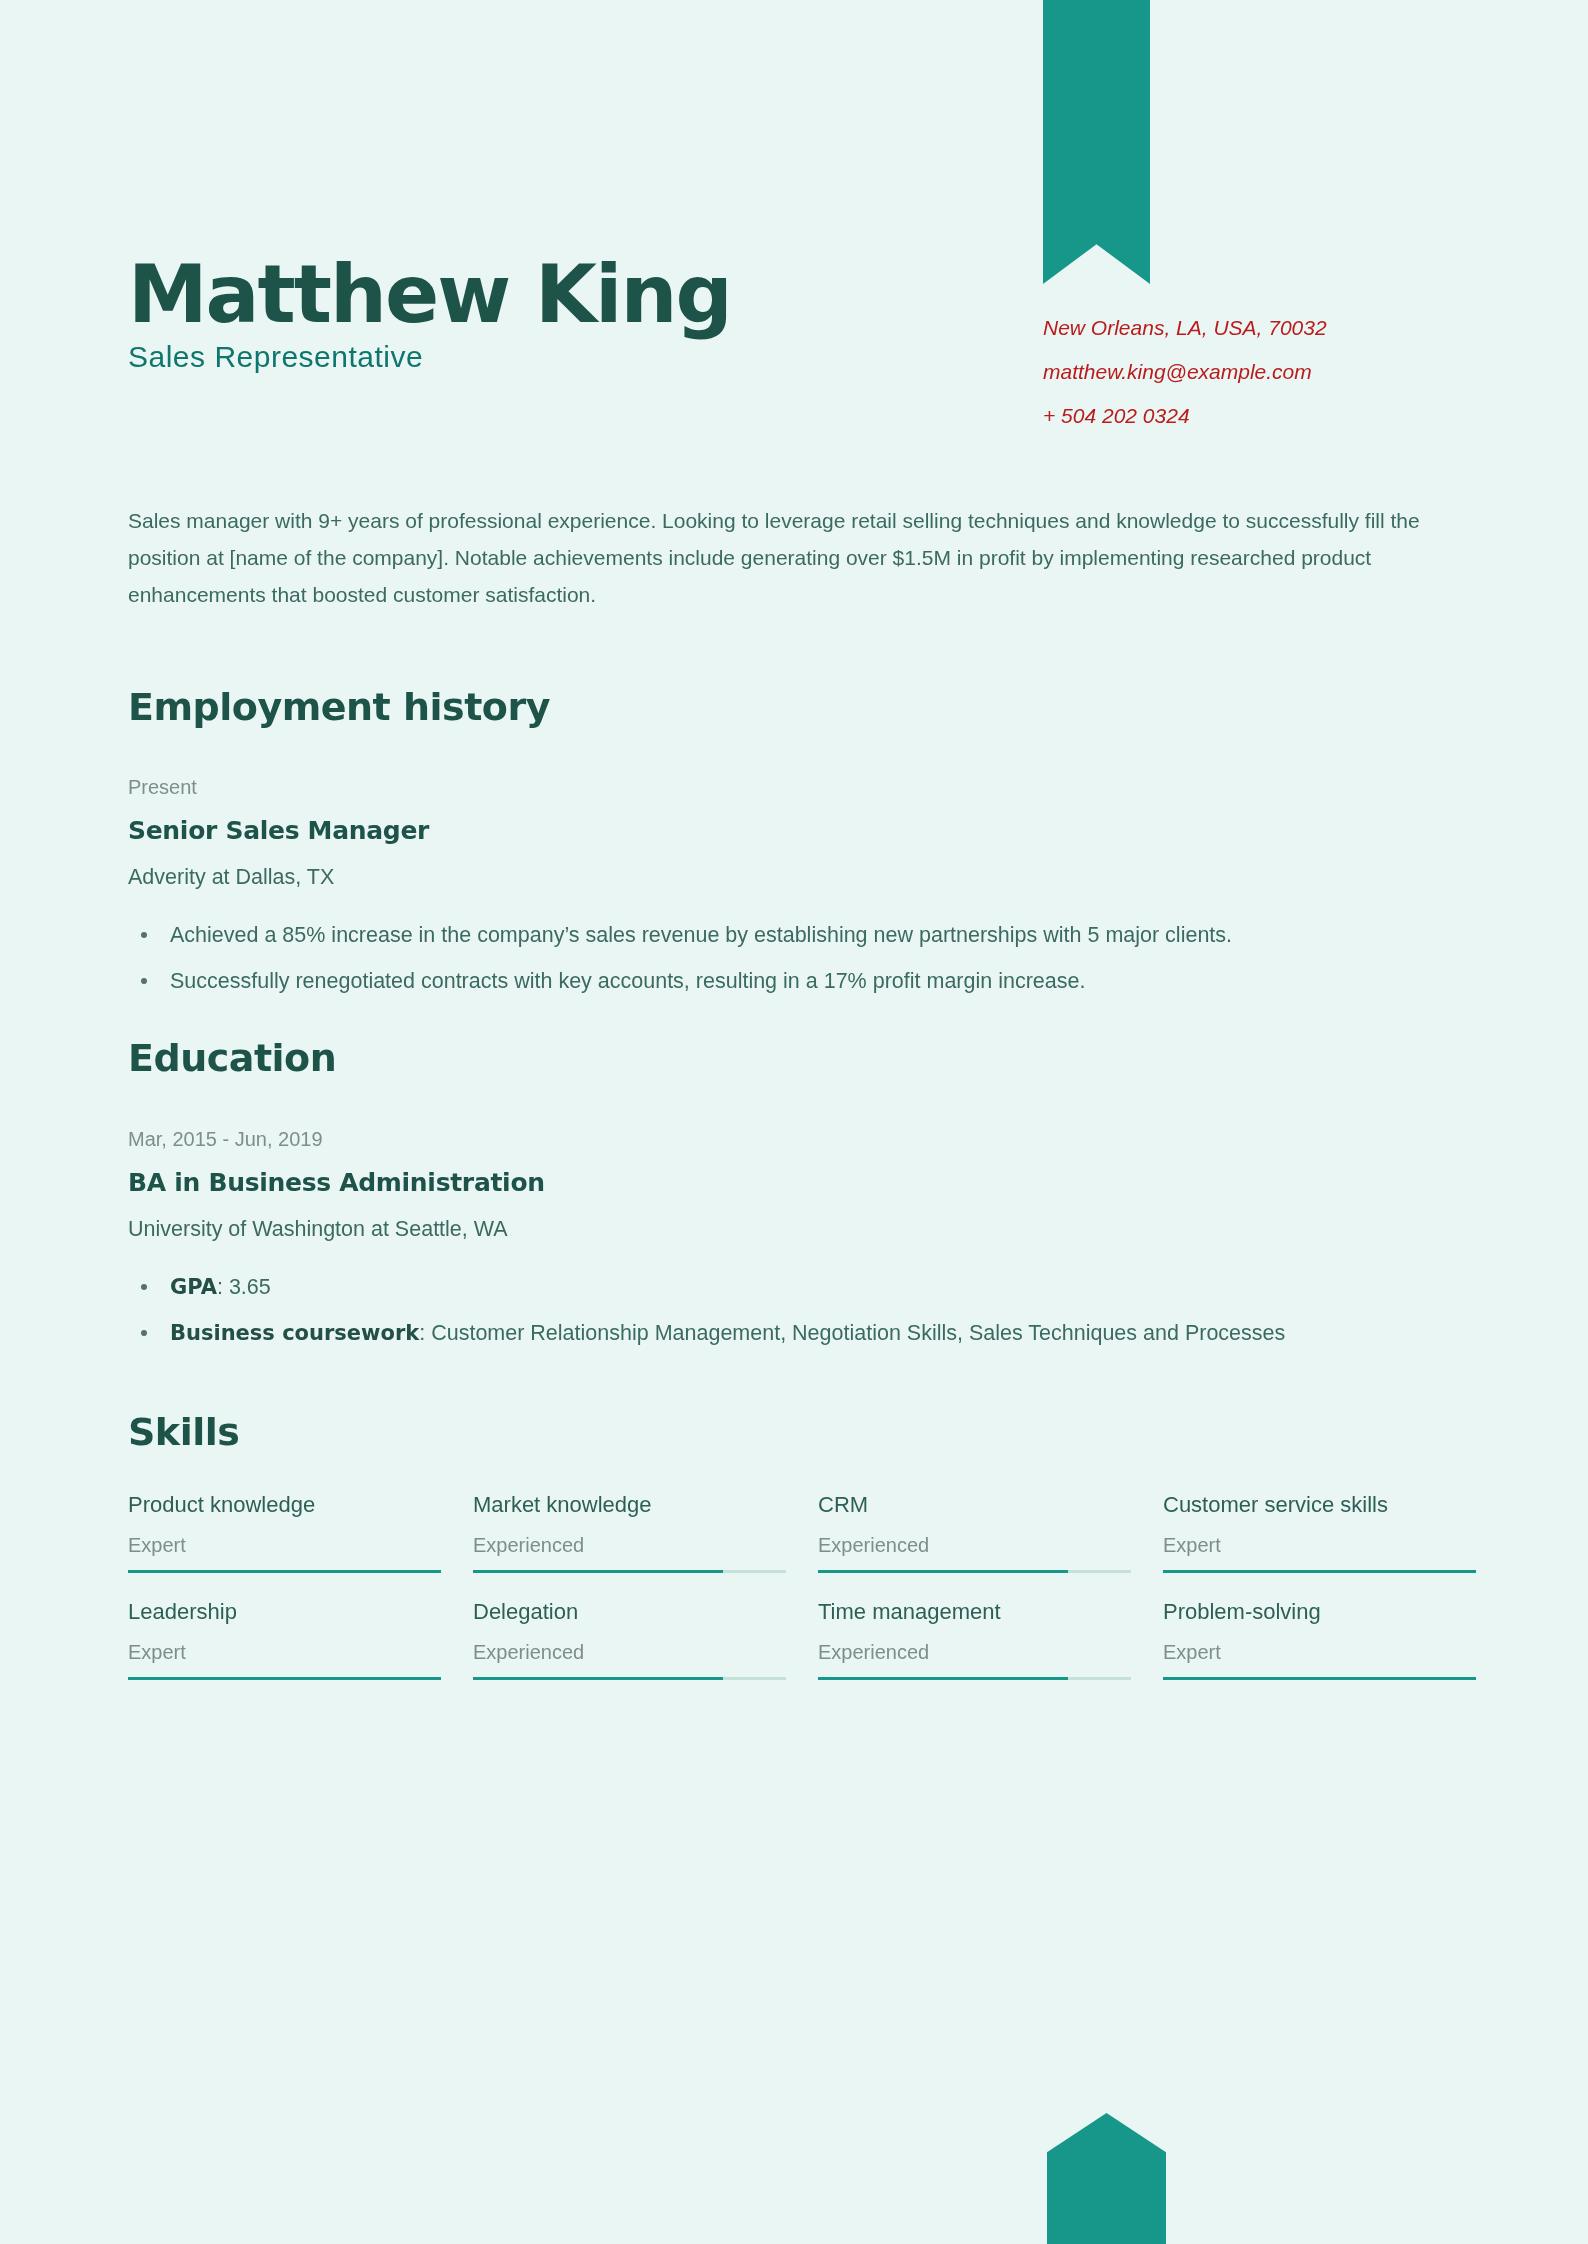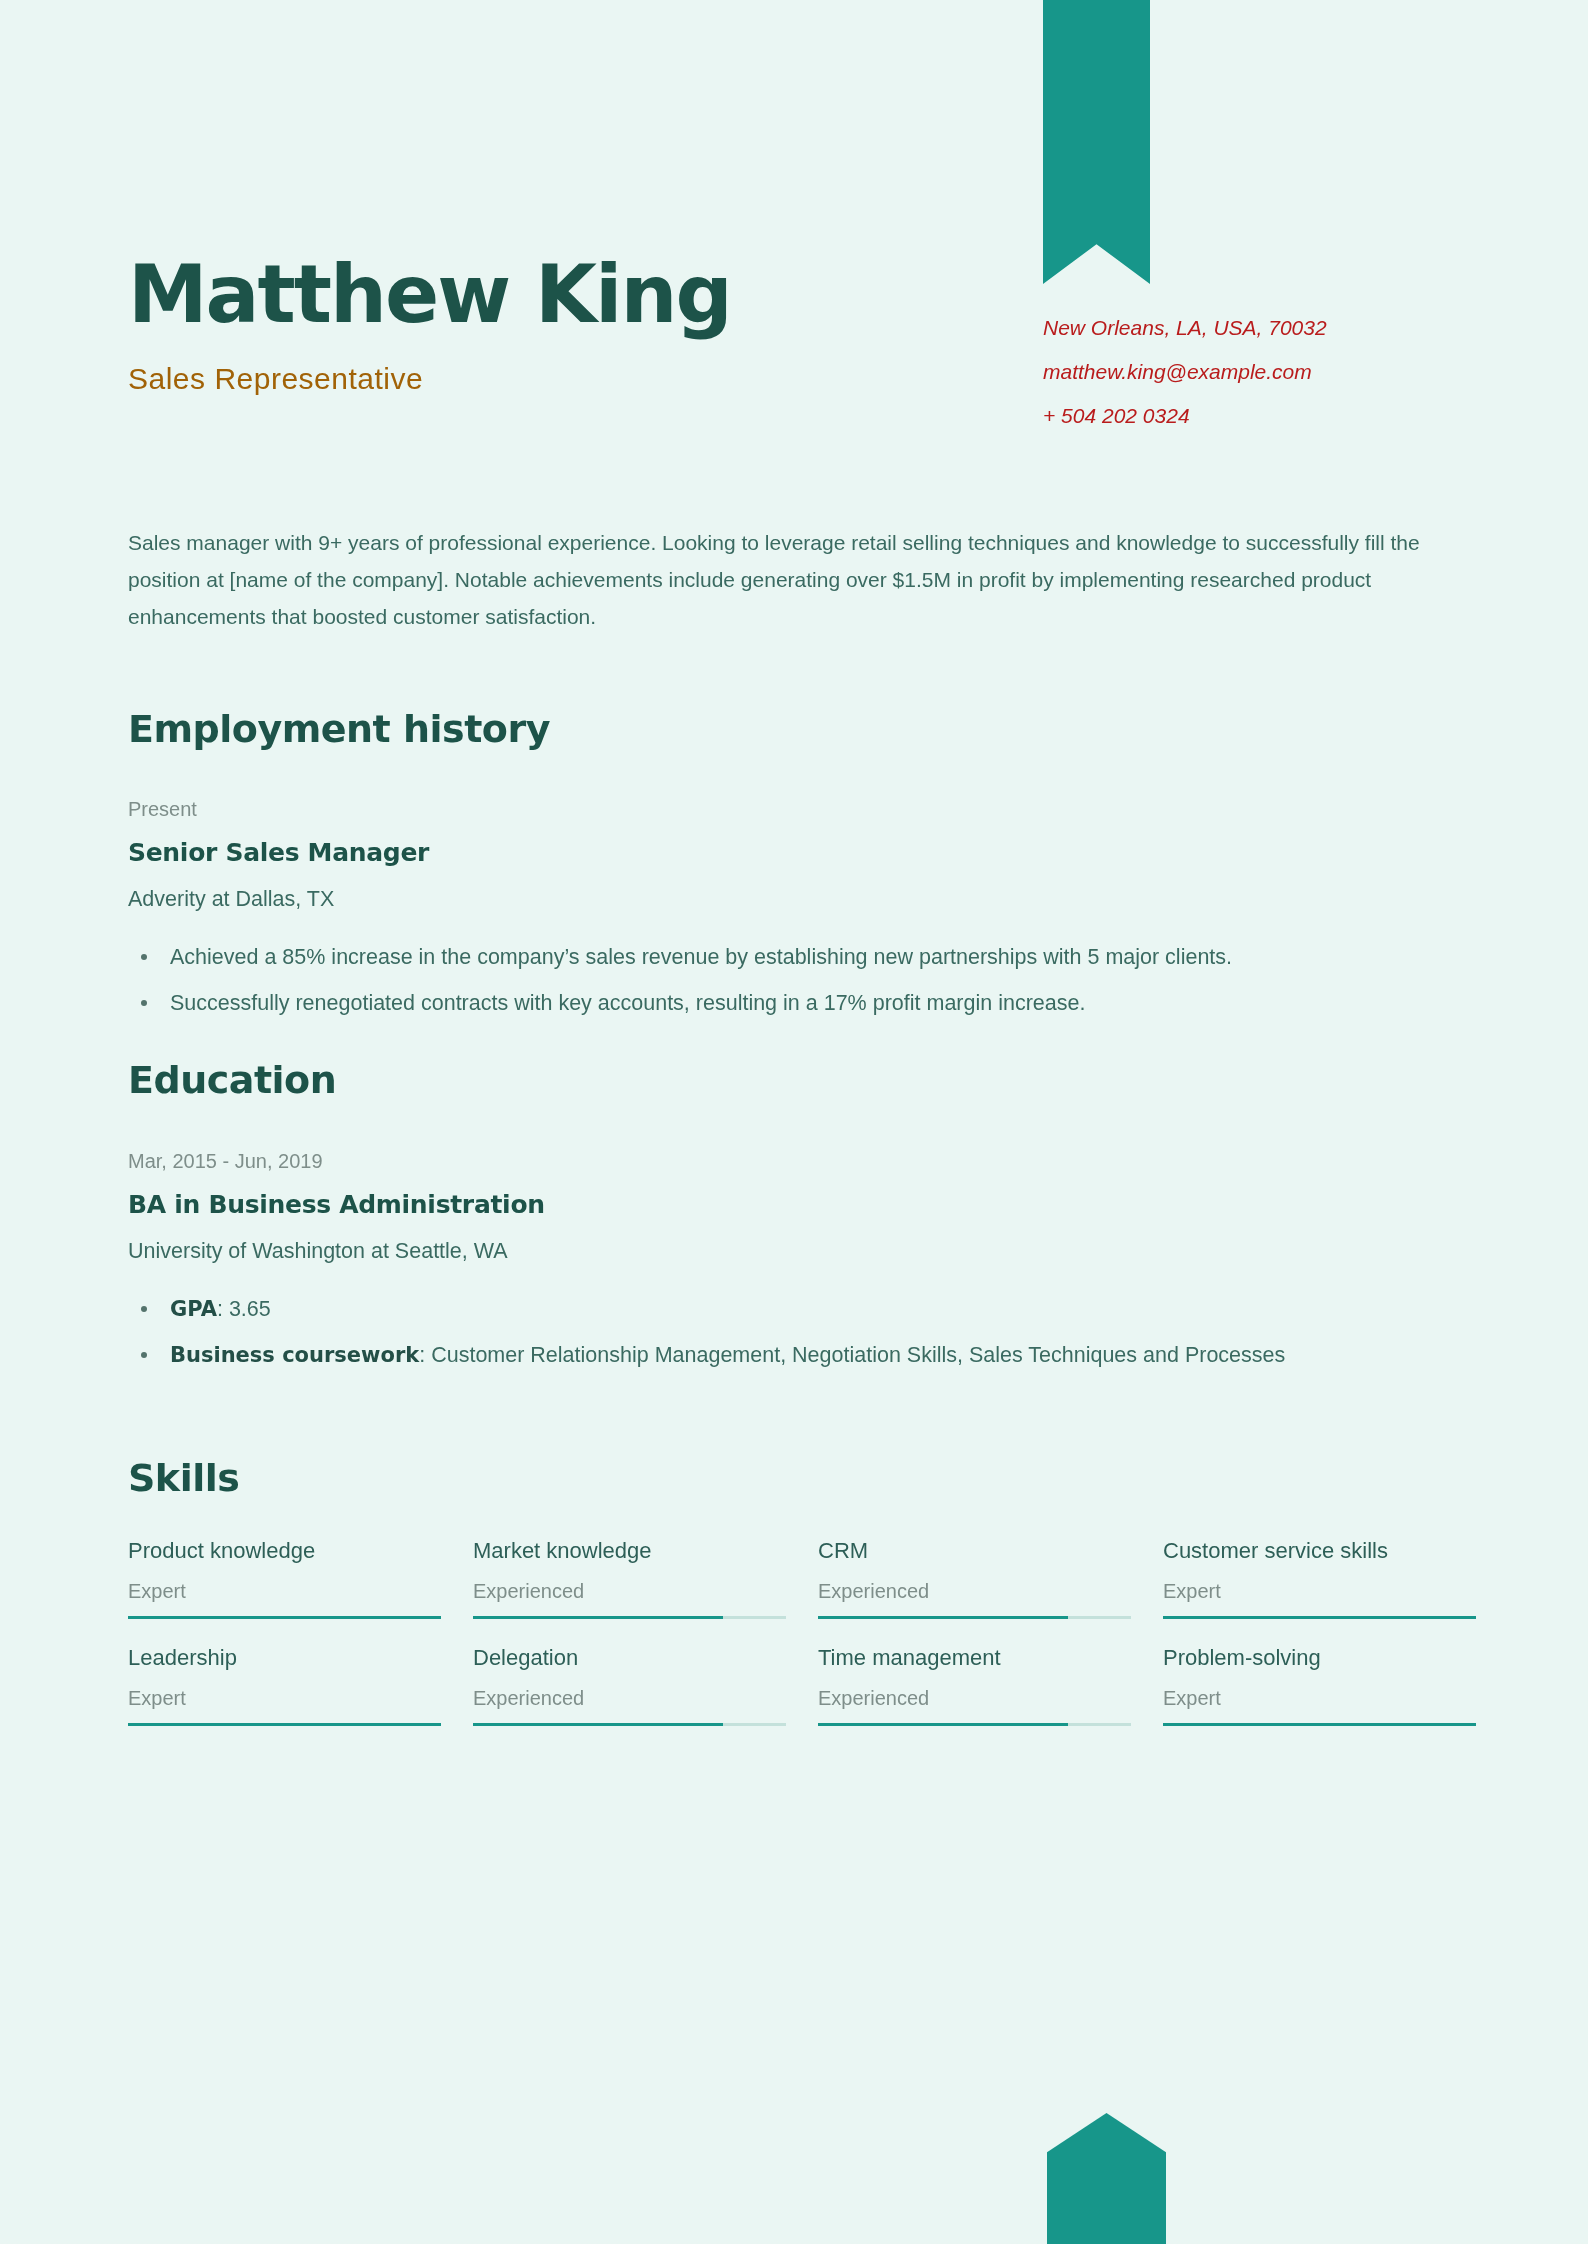--- a/index.html
+++ b/index.html
@@ -45,24 +45,23 @@
   .name {
     margin-top: 250px;
     font-family: "DejaVu Sans", sans-serif;
     font-weight: bold;
     font-size: 80px;
     line-height: 1.12;
     letter-spacing: -2px;
     color: var(--heading);
   }
   .job-title {
-    margin-top: 22px;
     font-size: 30px;
     letter-spacing: 0.5px;
-    color: #a16207;
+    color: #0f766e;
   }
   .contact {
     position: absolute;
     left: 1043px; top: 306px;
     font-size: 21px;
     font-style: italic;
     line-height: 44px;
     color: #b91c1c;
     white-space: nowrap;
   }
@@ -79,21 +78,21 @@
   h2.section-heading {
     font-family: "DejaVu Sans", sans-serif;
     font-weight: bold;
     font-size: 38px;
     line-height: 1.1;
     letter-spacing: -0.5px;
     color: var(--heading);
   }
   .employment h2 { margin-top: 74px; }
   .education h2 { margin-top: 44px; }
-  .skills h2 { margin-top: 90px; }
+  .skills h2 { margin-top: 66px; }
 
   .period {
     margin-top: 48px;
     font-size: 20px;
     color: var(--muted);
   }
   .entry-title {
     margin-top: 17px;
     font-family: "DejaVu Sans", sans-serif;
     font-weight: bold;

